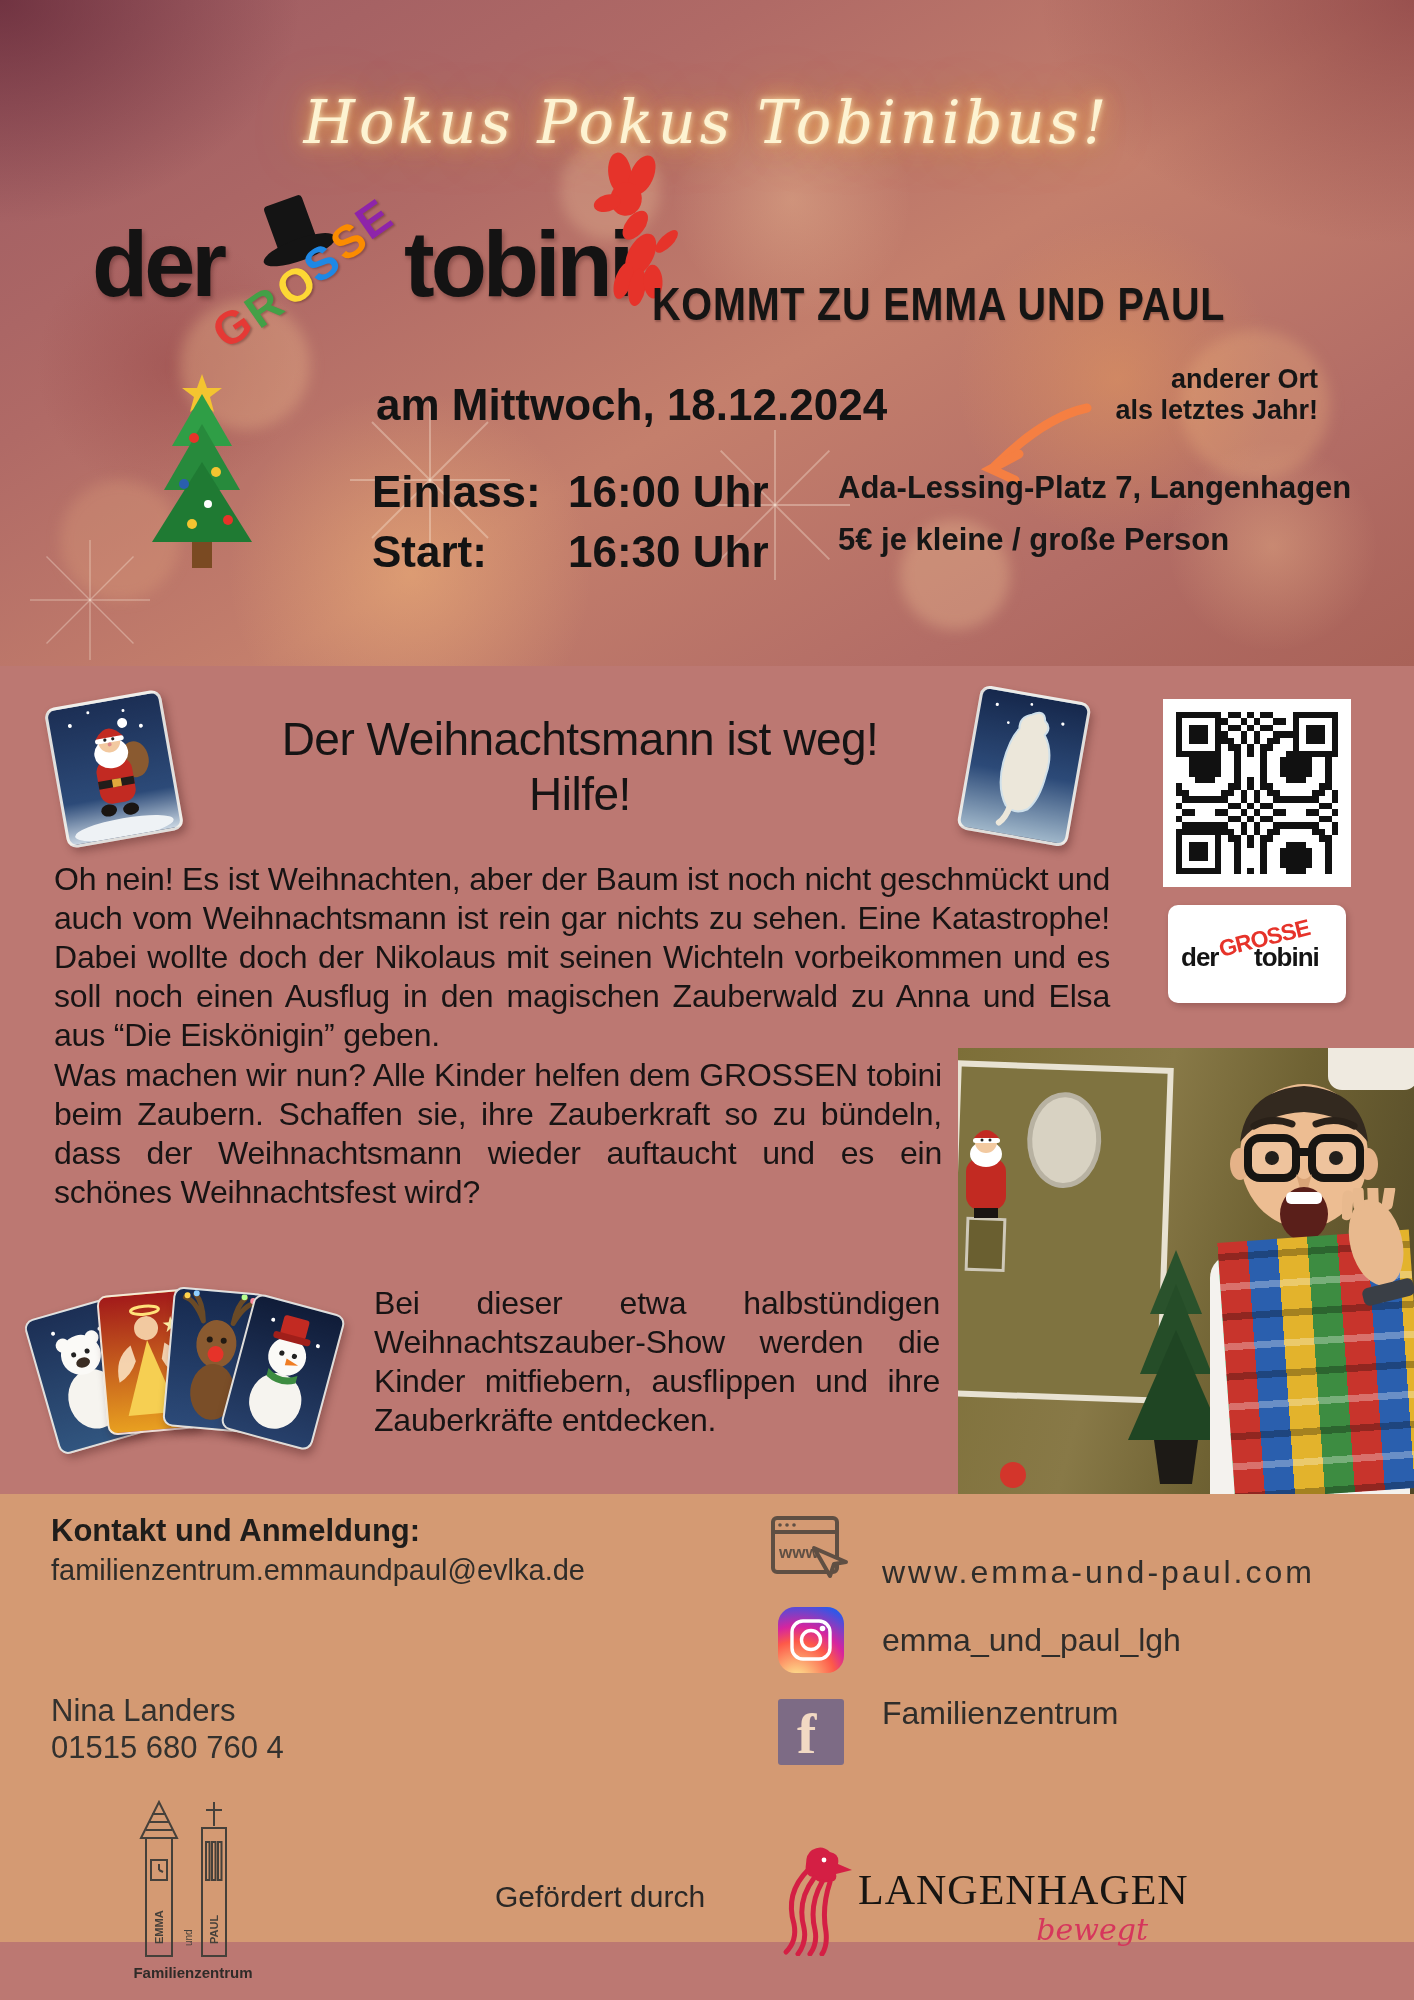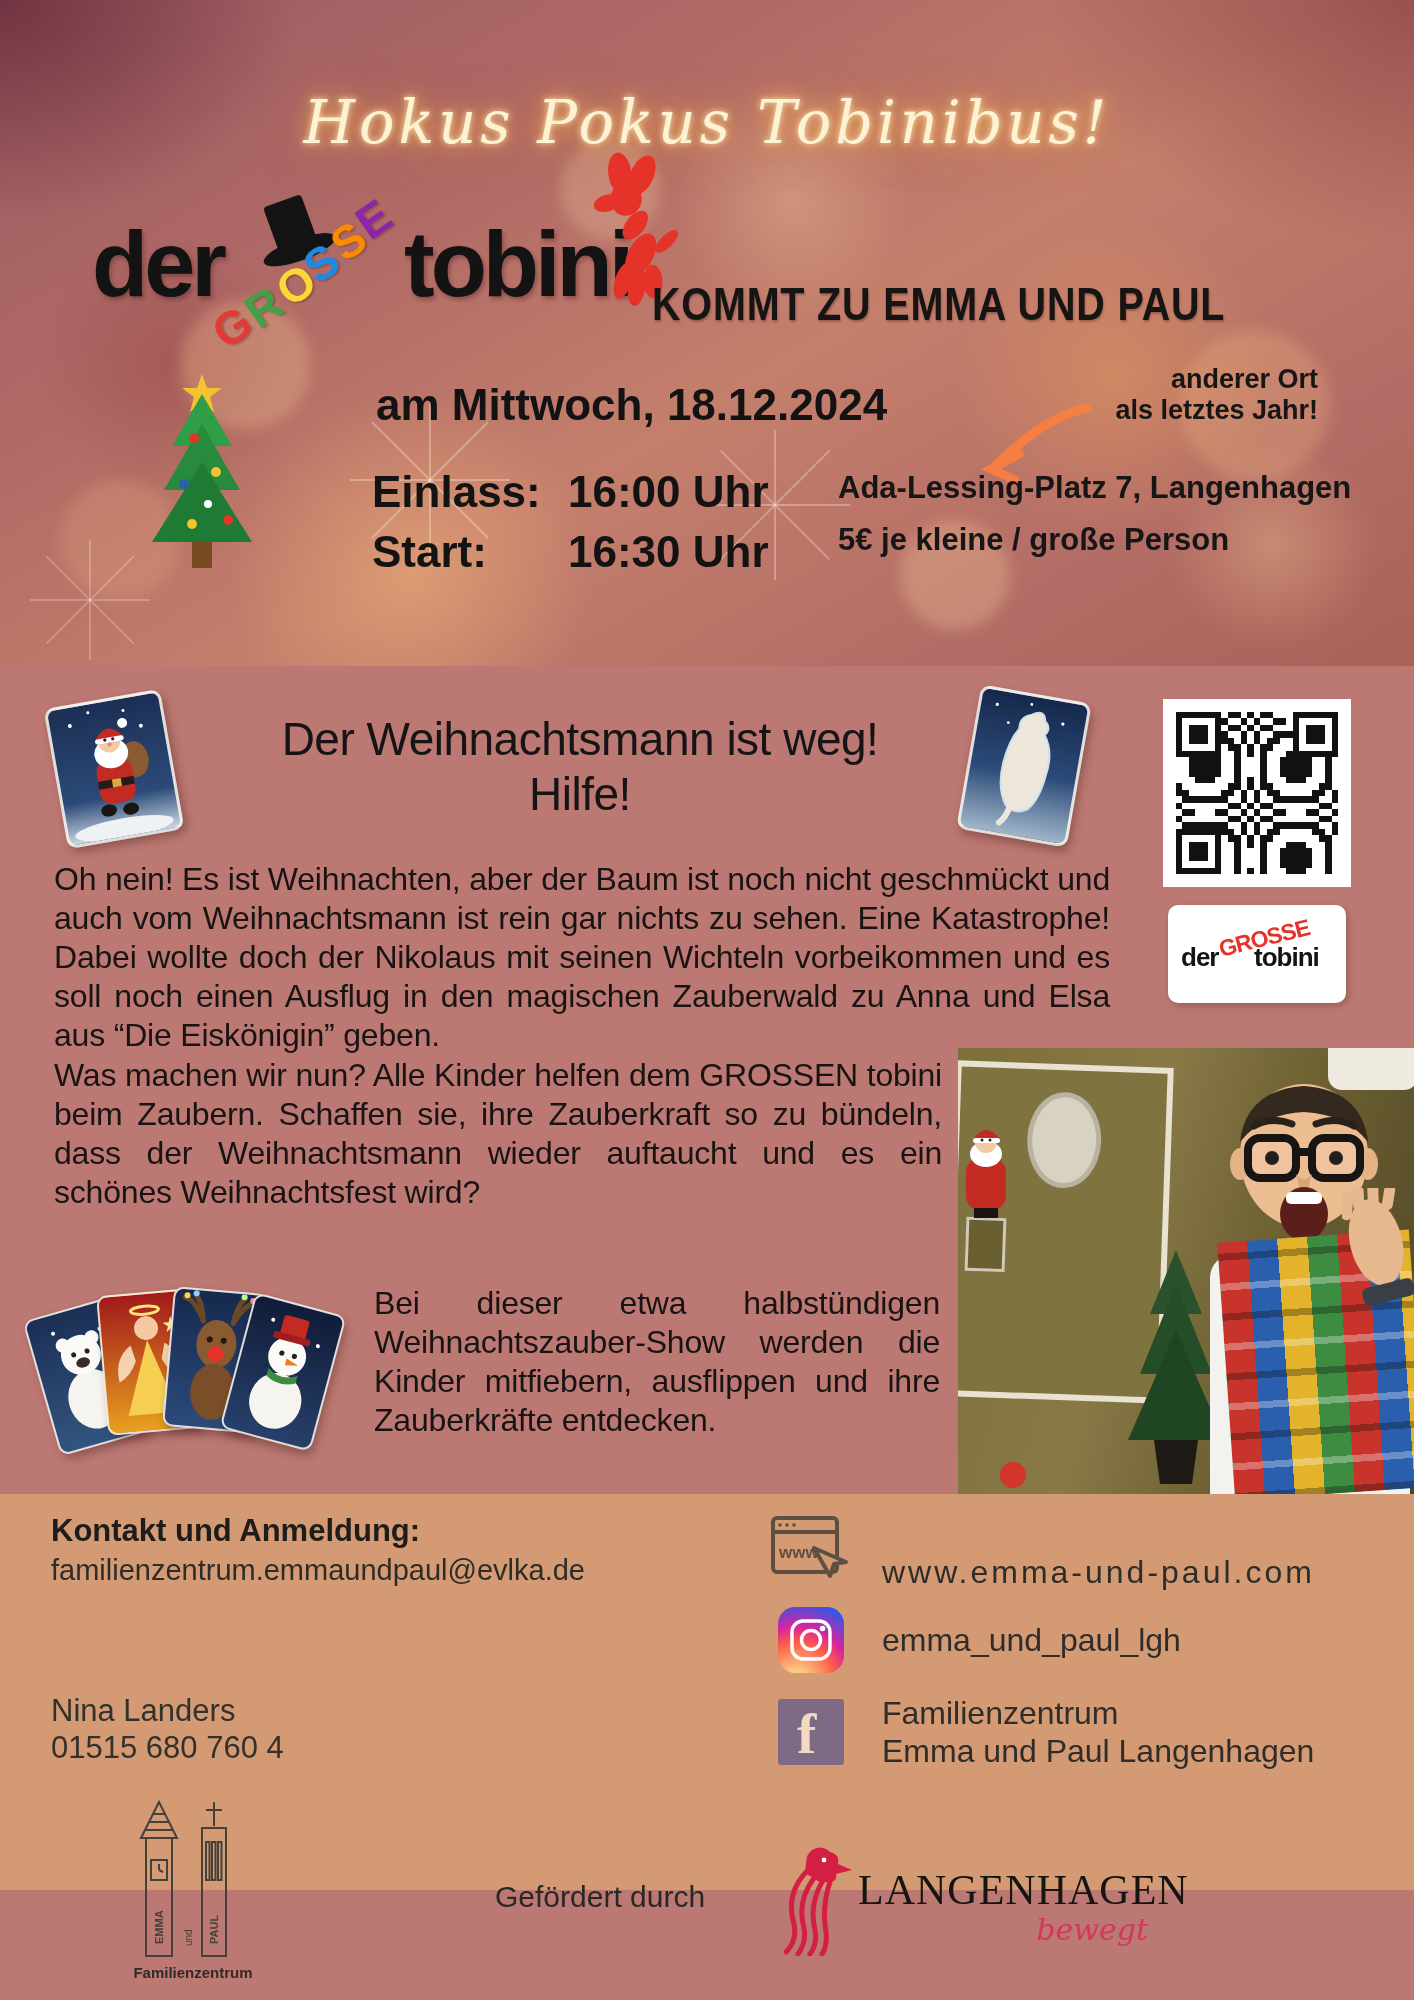--- a/index.html
+++ b/index.html
@@ -55,21 +55,21 @@
   .photo { position:absolute; left:958px; top:382px; width:456px; height:446px; overflow:hidden;
     background:linear-gradient(105deg,#7d6f38 0%,#887947 38%,#6f6233 62%,#4f4626 100%); }
   .scarf { position:absolute; left:268px; top:188px; width:192px; height:258px; transform:rotate(-4deg);
     background:
       repeating-linear-gradient(0deg, rgba(0,0,0,.28) 0 7px, transparent 7px 30px, rgba(255,255,255,.3) 30px 37px, transparent 37px 60px),
       repeating-linear-gradient(90deg,#c8342c 0 30px,#2a5fae 30px 60px,#e3b32c 60px 90px,#3d8c41 90px 120px); }
   .fan { position:absolute; left:40px; top:624px; width:310px; height:170px; }
   .fan .card { width:94px; height:140px; border-width:2px; }
 
   
-  .foot { position:absolute; left:0; top:1494px; width:1414px; height:396px; background:var(--footer-bg,#d49a73); }
+  .foot { position:absolute; left:0; top:1494px; width:1414px; height:448px; background:var(--footer-bg,#d49a73); }
   .contact-h { position:absolute; left:51px; top:19px; font-weight:bold; font-size:31px; color:#1f1d1b; }
   .contact-mail { position:absolute; left:51px; top:60px; font-size:29px; color:#2e2c29; }
   .cname { position:absolute; left:51px; font-size:31px; line-height:37px; color:#33312e; }
   .link-label { position:absolute; font-size:32px; color:#2f2d2a; }
   .www-label { letter-spacing:3px;margin-top:16px; }
   .ig-icon { position:absolute; left:778px; top:113px; width:66px; height:66px; border-radius:17px;
     background:radial-gradient(circle at 28% 112%, #fdf497 0%, #fd5949 45%, #d6249f 62%, #285AEB 92%);
     display:flex; align-items:center; justify-content:center; }
   .fb-icon { position:absolute; left:778px; top:205px; width:66px; height:66px; background:#7d6b85; border-radius:3px; overflow:hidden; }
   .fb-icon span { position:absolute; left:19px; top:1px; font-weight:bold; font-size:58px; color:#f2d9c3; font-family:"Liberation Serif", serif; }
@@ -703,21 +703,20 @@
         <circle cx="33.5" cy="10.5" r="2.8" fill="#fff"></circle>
         </svg>
     </div>
     <div class="link-label" style="left:882px;top:128px;">emma_und_paul_lgh</div>
 
     <div class="fb-icon">
         <span>f</span>
       </div>
     <div class="link-label" style="left:882px;top:200px;line-height:38px;">
       <div>Familienzentrum</div>
-      <div>Emma und Paul Langenhagen</div>
     </div>
 
     <svg class="abs" style="left:126px;top:302px" width="134" height="192" viewBox="0 0 134 192">
       <g fill="none" stroke="#45403a" stroke-width="2">
         <rect x="20" y="42" width="26" height="118"></rect>
         <polygon points="15,42 33,6 51,42"></polygon>
         <line x1="20" y1="34" x2="46" y2="34"></line>
           <line x1="23" y1="26" x2="43" y2="26"></line>
           <line x1="26" y1="18" x2="40" y2="18"></line>
         <rect x="25" y="64" width="16" height="20"></rect>

